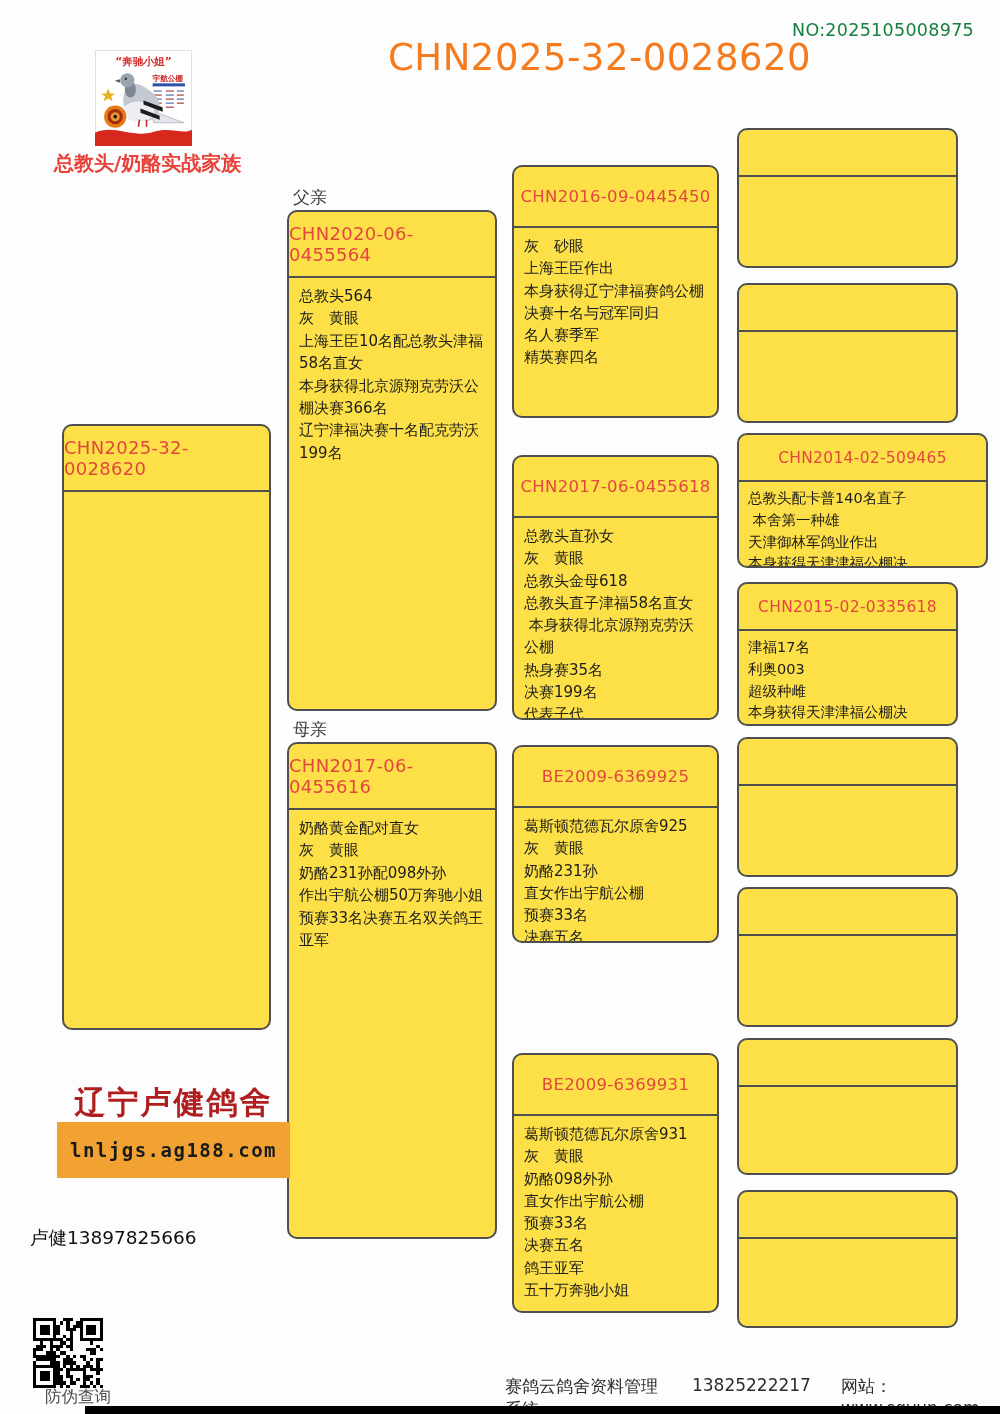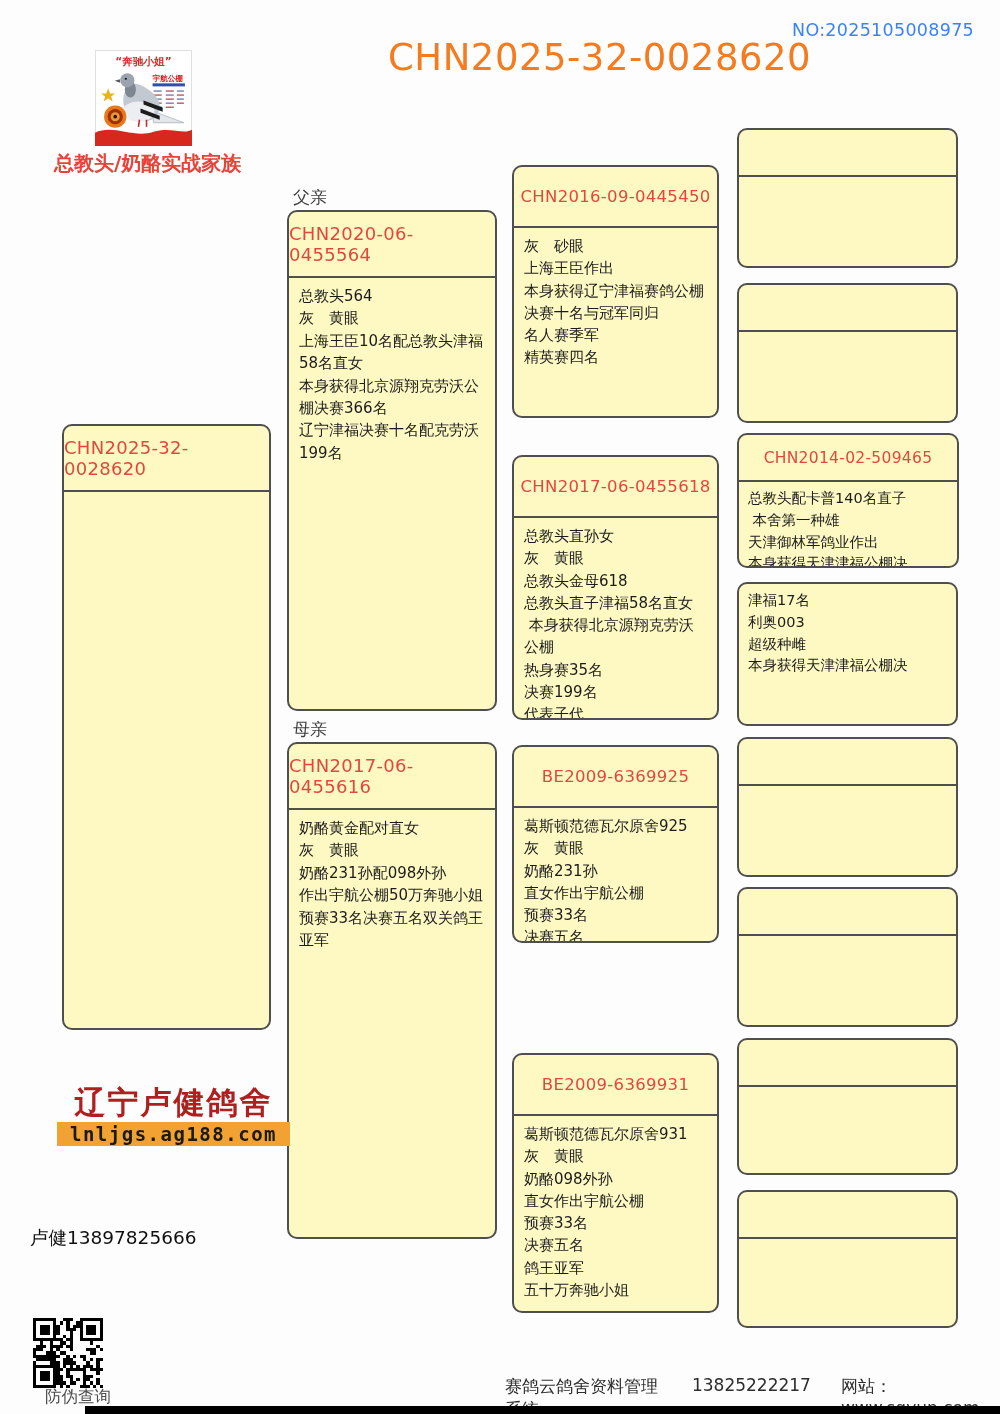--- a/index.html
+++ b/index.html
@@ -1,43 +1,43 @@
 <!DOCTYPE html>
 <html><head>
 <meta charset="utf-8">
 <style>
   * { margin:0; padding:0; box-sizing:border-box; }
   html,body { background:#ffffff; }
   body { font-family:"DejaVu Sans","Liberation Sans",sans-serif; color:#1b1b1b; }
   .page { position:relative; width:1000px; height:1414px; background:#fdfdfd; overflow:hidden; }
   .abs { position:absolute; }
 
-  .serial { right:26px; top:20px; font-size:17.5px; color:#3b82f6; letter-spacing:0.3px; }
+  .serial { right:26px; top:20px; font-size:17.5px; color:#15803d; letter-spacing:0.3px; }
   .main-title { left:388px; top:36px; font-size:37px; color:#f57b1f; letter-spacing:0.5px; }
   .family-label { left:54px; top:150px; font-size:20px; font-weight:bold; color:#e8423a; }
 
   .parent-label { font-size:17px; color:#3c3c3c; }
 
-  .card { position:absolute; border:2px solid #4f4f4f; border-radius:10px; background:#fef9c3; overflow:hidden; }
+  .card { position:absolute; border:2px solid #4f4f4f; border-radius:10px; background:#fde047; overflow:hidden; }
   .ring { display:flex; align-items:center; justify-content:center; border-bottom:2px solid #4f4f4f;
           color:#e2473f; letter-spacing:0.3px; }
   .body { padding:7px 10px; color:#1b1b1b; white-space:pre-wrap; }
 
   .col12 .ring { height:66px; font-size:18px; }
   .col12 .body { font-size:15px; line-height:22.4px; }
   .col3 .ring { height:61px; font-size:16.5px; }
   .col3 .body { font-size:15px; line-height:22.3px; }
   .col4 .ring { height:47px; font-size:15.5px; }
   .col4 .body { font-size:14.5px; line-height:21.8px; padding:6px 9px; }
 
   .shop-logo { left:57px; top:1082px; width:233px; }
   .shop-name { font-family:"DejaVu Serif","Liberation Serif",serif; font-size:31px; font-weight:bold;
                color:#b01f1f; letter-spacing:2px; text-align:center; line-height:40px; }
   .shop-url { background:#f2a233; color:#1a1a1a; font-family:"DejaVu Sans Mono","Liberation Mono",monospace;
-              font-weight:bold; font-size:19px; letter-spacing:1.5px; text-align:center; padding:1px 4px; }
+              font-weight:bold; font-size:19px; letter-spacing:1.5px; text-align:center; padding:17px 4px; }
 
   .contact { left:30px; top:1224px; font-size:18.5px; line-height:27.5px; color:#101010;text-align:center; }
   .qr-wrap { left:33px; top:1318px; }
   .qr-label { left:45px; top:1386px; font-size:16.5px; color:#4c4c4c; }
 
   .sys-row { left:505px; top:1375px; display:flex; gap:30px; font-size:17px; color:#2d2d2d; }
   .bottom-bar { left:85px; top:1406px; width:915px; height:8px; background:#000000; }
 
   .logo-box { left:95px; top:50px; }
 </style>
@@ -172,28 +172,29 @@
   </div>
 
   <div class="card col4" style="left:737px; top:128px; width:221px; height:140px;">
     <div class="ring"></div>
     <div class="body"></div>
   </div>
   <div class="card col4" style="left:737px; top:283px; width:221px; height:140px;">
     <div class="ring"></div>
     <div class="body"></div>
   </div>
-  <div class="card col4" style="left:737px; top:433px; width:222px; height:135px;">
+  <div class="card col4" style="left:737px; top:433px; width:251px; height:135px;">
     <div class="ring">CHN2014-02-509465</div>
     <div class="body">总教头配卡普140名直子
  本舍第一种雄
 天津御林军鸽业作出
 本身获得天津津福公棚决</div>
   </div>
   <div class="card col4" style="left:737px; top:582px; width:221px; height:144px;">
+    <div class="ring">CHN2015-02-0335618</div>
     <div class="body">津福17名
 利奥003
 超级种雌
 本身获得天津津福公棚决</div>
   </div>
   <div class="card col4" style="left:737px; top:737px; width:221px; height:140px;">
     <div class="ring"></div>
     <div class="body"></div>
   </div>
   <div class="card col4" style="left:737px; top:887px; width:221px; height:140px;">

